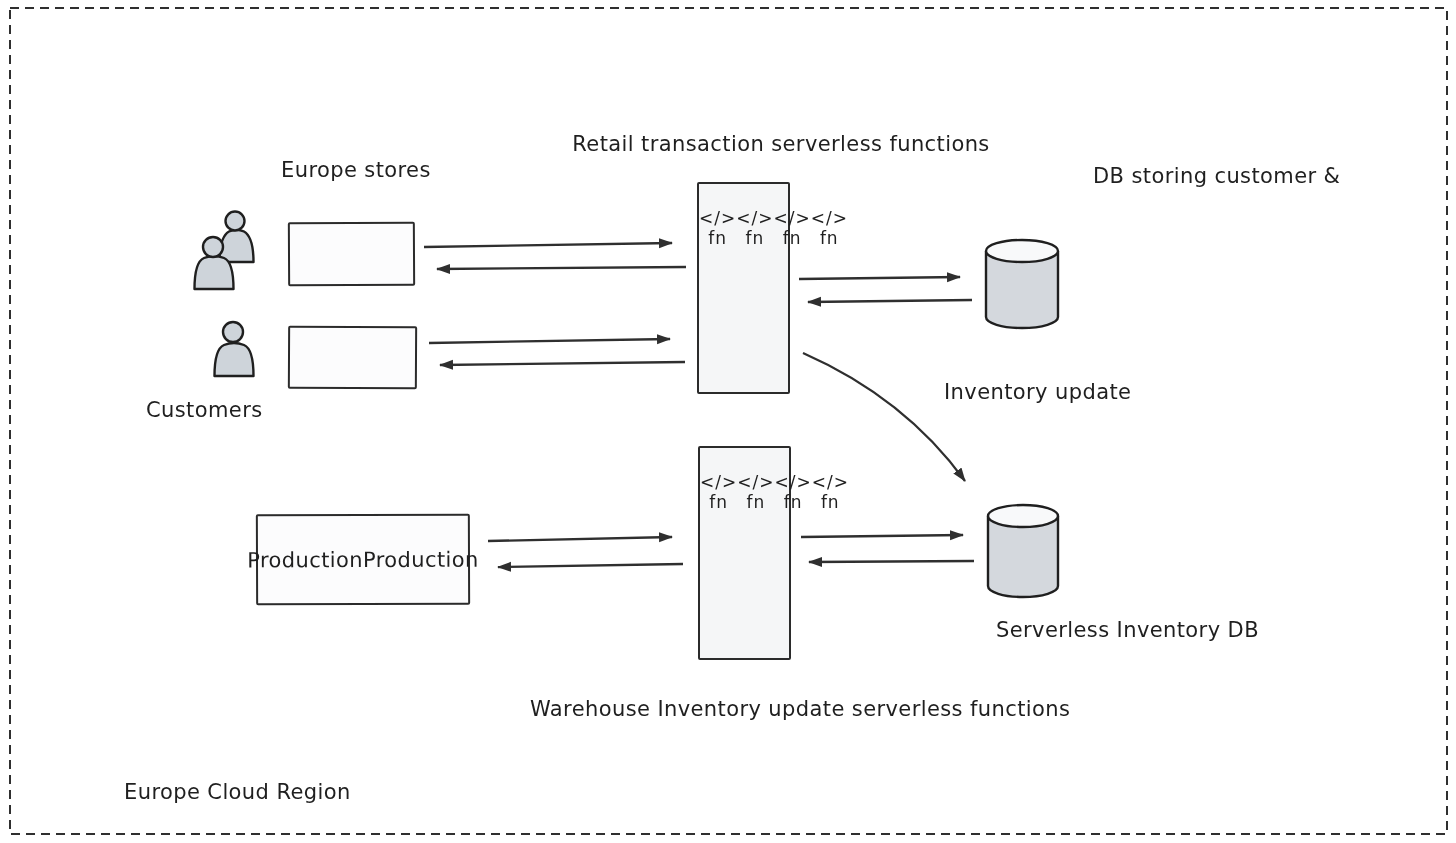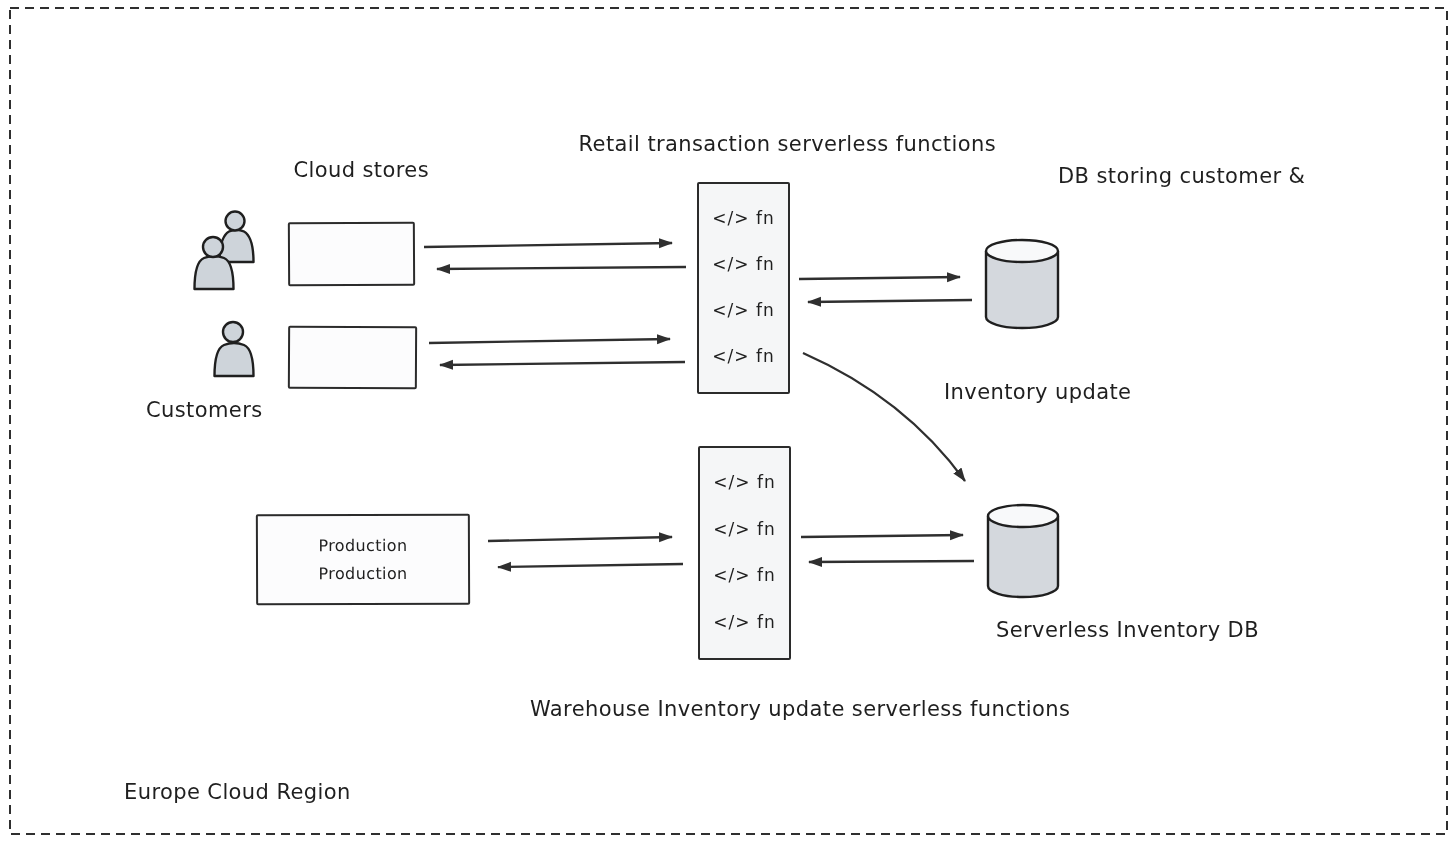--- a/index.html
+++ b/index.html
@@ -7,42 +7,42 @@
     position:relative;width:1456px;height:843px;overflow:hidden;
     background:var(--canvas-bg,#ffffff);
     font-family:"DejaVu Sans","Liberation Sans",sans-serif;
     color:var(--stroke,#1f1f1f);
   }
   svg{position:absolute;left:0;top:0;}
   .lbl{
     position:absolute;font-size:21px;line-height:26px;
     letter-spacing:.4px;white-space:nowrap;color:var(--stroke,#1f1f1f);
   }
-  .lbl.center{text-align:right;}
-  .lbl.twoline{white-space:normal;line-height:29px;}
+  .lbl.center{text-align:center;}
+  .lbl.twoline{white-space:normal;line-height:29px;margin-left:35px;}
   .box{
     position:absolute;box-sizing:border-box;
     background:var(--box-fill,#fcfcfd);
     border:2px solid #2b2b2b;border-radius:2px;
   }
   .fn-box{
     position:absolute;box-sizing:border-box;width:93px;
     background:var(--fn-box-fill,#f5f6f7);
     border:2px solid #2b2b2b;border-radius:2px;
-    display:flex;flex-direction:column;justify-content:space-between;
+    display:flex;justify-content:space-between;
     padding:24px 0 26px;
   }
   .fn-item{
     text-align:center;font-size:17px;letter-spacing:1px;
     color:var(--stroke,#1f1f1f);
   }
   .wh-text{
-    position:absolute;inset:0;display:flex;flex-direction:column;
+    position:absolute;inset:0;display:flex;flex-direction:row;
     align-items:center;justify-content:center;
-    font-size:16px;line-height:28px;letter-spacing:.4px;
+    font-size:21px;line-height:28px;letter-spacing:.4px;
   }
   .arrow-line{stroke:var(--arrow,#2f2f2f);stroke-width:2.3;fill:none;}
   .arrow-head{fill:var(--arrow,#2f2f2f);}
   .shape-stroke{stroke:var(--stroke,#1e1e1e);}
   .region-rect{fill:none;stroke:#2f2f2f;stroke-width:2;stroke-dasharray:9 6;}
   .cyl-body{fill:var(--cylinder-fill,#d4d8dd);}
   .cyl-top{fill:var(--cylinder-top-fill,#f8f9fa);}
   .person{fill:var(--person-fill,#ced4da);}
 </style>
 </head>
@@ -115,21 +115,21 @@
     <div class="fn-item">&lt;/&gt; fn</div>
   </div>
 
   <div class="fn-box" style="left:698px;top:446px;height:214px;">
     <div class="fn-item">&lt;/&gt; fn</div>
     <div class="fn-item">&lt;/&gt; fn</div>
     <div class="fn-item">&lt;/&gt; fn</div>
     <div class="fn-item">&lt;/&gt; fn</div>
   </div>
 
-  <div class="lbl center" style="left:281px;top:157px;width:148px;">Cloud stores</div>
+  <div class="lbl center" style="left:281px;top:157px;width:148px;">Europe stores</div>
 
   <div class="lbl center" style="left:566px;top:131px;width:430px;">Retail transaction serverless functions</div>
 
   <div class="lbl twoline" style="left:1058px;top:162px;width:270px;">
     <span>DB storing customer &amp;</span><br>
   </div>
 
   <div class="lbl" style="left:944px;top:379px;">Inventory update</div>
 
   <div class="lbl" style="left:146px;top:397px;">Customers</div>

